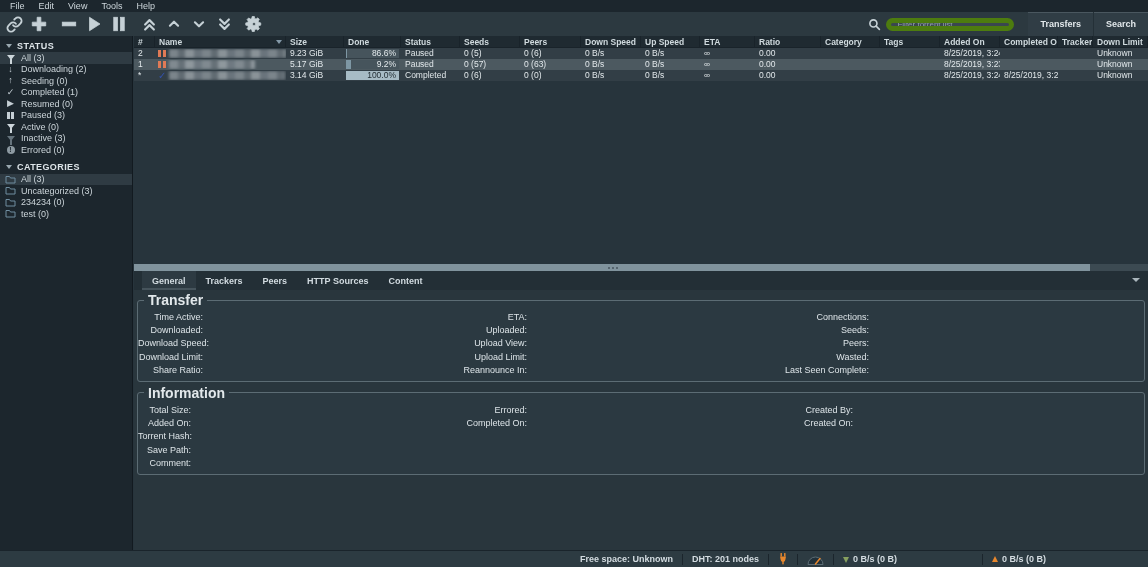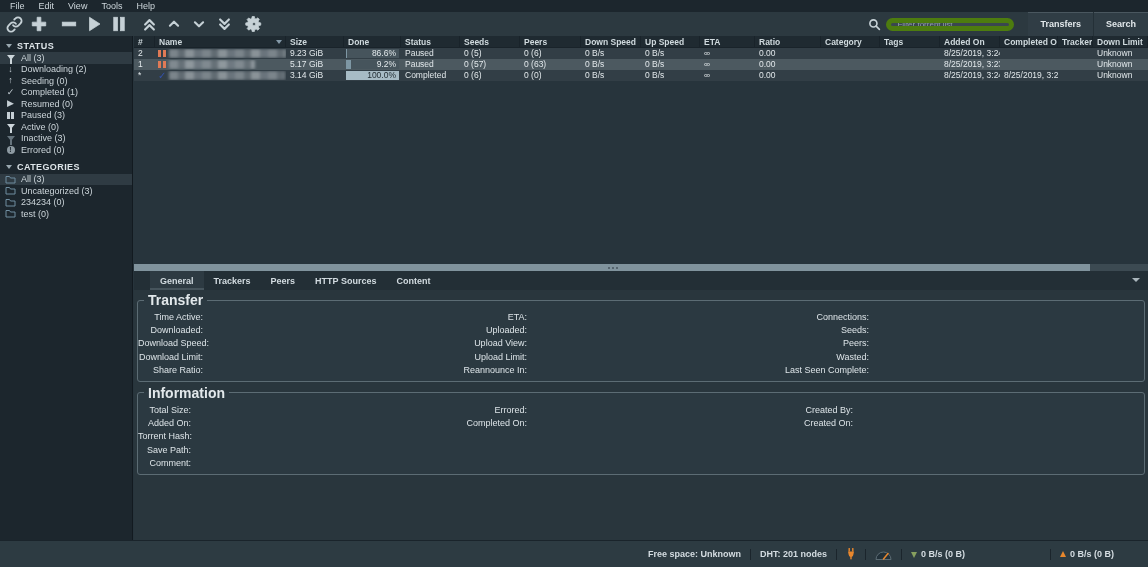--- a/index.html
+++ b/index.html
@@ -62,36 +62,36 @@
   .pfill.full { background:#a7bbc5; }
   .plabel { position:absolute; right:3px; top:0; line-height:9px; font-size:8.5px; color:#e2e8eb; }
   .plabel.dark { color:#1f2a30; }
 
   
   .splitter { position:absolute; left:134px; right:0; top:264px; height:7px; background:#3c4a52; }
   .thumb { position:absolute; left:0; top:0; height:7px; width:956px; background:#80939d; }
   .grip { position:absolute; left:50%; top:2.5px; width:2px; height:2px; background:#55646e; box-shadow:-4px 0 #55646e,4px 0 #55646e; }
 
   
-  .tabsbar { position:absolute; left:134px; right:0; top:271px; height:19px; background:#232f36; display:flex; align-items:flex-end; padding-left:16px; }
+  .tabsbar { position:absolute; left:134px; right:0; top:271px; height:19px; background:#232f36; display:flex; align-items:flex-end; padding-left:8px; }
   .tab { padding:0 10px; height:19px; display:flex; align-items:center; font-weight:bold; color:#d2dbe0; }
   .tab.active { background:#2d3a42; box-shadow:inset 0 -2px 0 #46545c; }
   .tab-dd { position:absolute; right:8px; top:7px; width:0; height:0; border-left:4px solid transparent; border-right:4px solid transparent; border-top:4.5px solid #aab6bc; }
 
   
   .details { position:absolute; left:134px; right:0; top:290px; bottom:17px; background:#29363d; }
   fieldset { border:1px solid #5c6c74; border-radius:3px; background:#2b3941; margin:2px 3px 3px 3px; padding:2px 0 4px; }
   legend { margin-left:6px; padding:0 4px; font-weight:bold; color:#e2e8eb; font-size:14px; }
   .frow { display:grid; height:13.4px; align-items:center; color:#dde4e8; }
   .frow .lab { text-align:right; white-space:nowrap; }
   .g-transfer { grid-template-columns:65px 324px 342px 1fr; }
   .g-info { grid-template-columns:53px 336px 326px 1fr; }
 
   
-  .statusbar { position:absolute; left:0; right:0; bottom:0; height:27px; background:#2d3b42; border-top:1px solid #1a242b; display:flex; align-items:center; justify-content:flex-end; padding-right:34px; font-weight:bold; color:#d4dce1; }
+  .statusbar { position:absolute; left:0; right:0; bottom:0; height:17px; background:#2d3b42; border-top:1px solid #1a242b; display:flex; align-items:center; justify-content:flex-end; padding-right:102px; font-weight:bold; color:#d4dce1; }
   .sb-sep { width:1px; height:11px; background:#1b252c; margin:0 9px; }
   .sb-item { display:flex; align-items:center; gap:4px; white-space:nowrap; }
   .sb-spacer { width:76px; }
   .arrow-dn { width:0; height:0; border-left:3.5px solid transparent; border-right:3.5px solid transparent; border-top:6px solid #87a05f; position:relative; top:1px; }
   .arrow-up { width:0; height:0; border-left:3.5px solid transparent; border-right:3.5px solid transparent; border-bottom:6px solid #e8872d; }
 </style>
 </head>
 <body>
 
 <div class="menubar">

